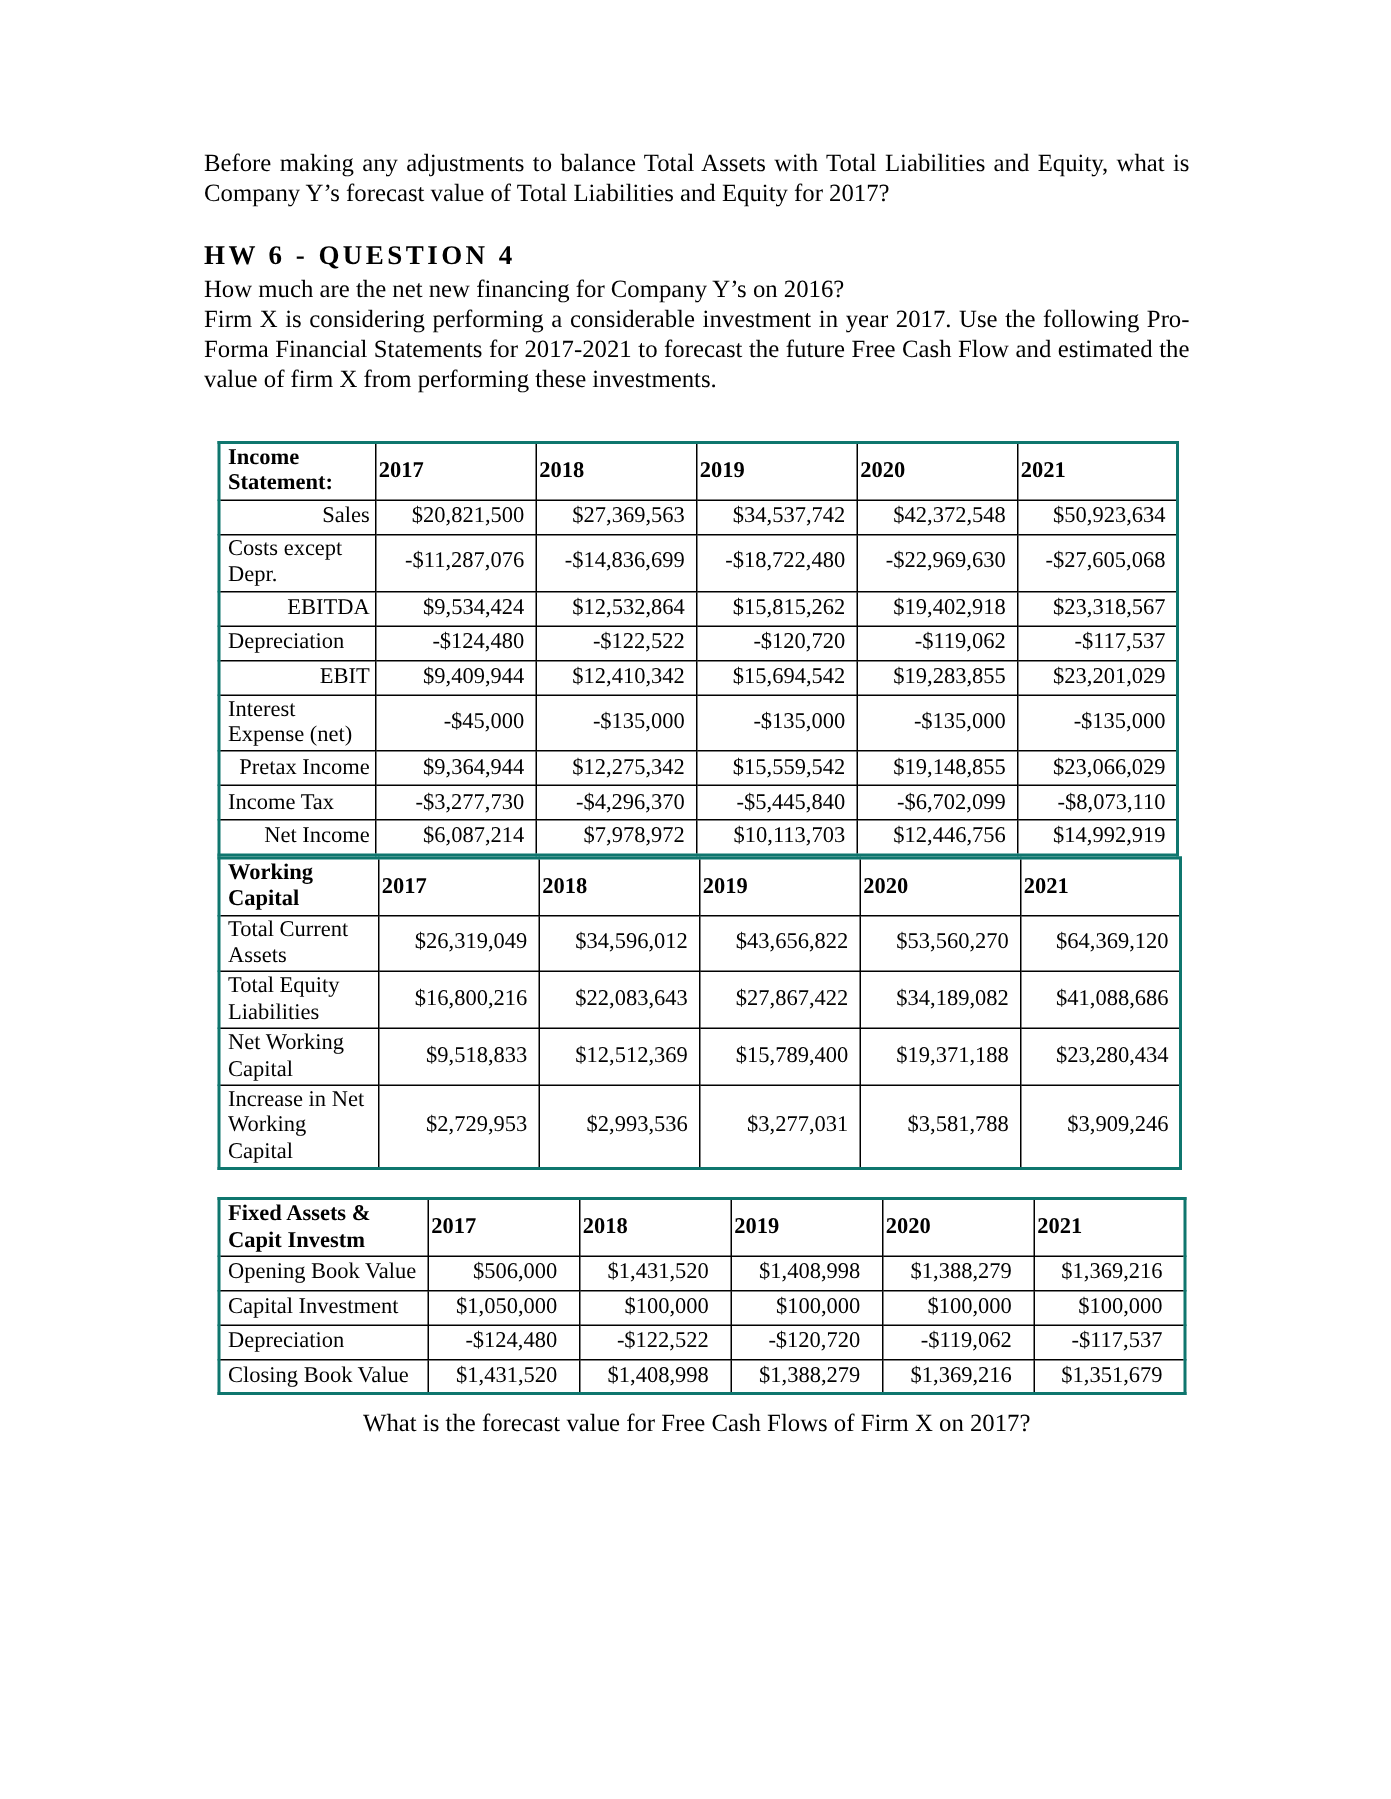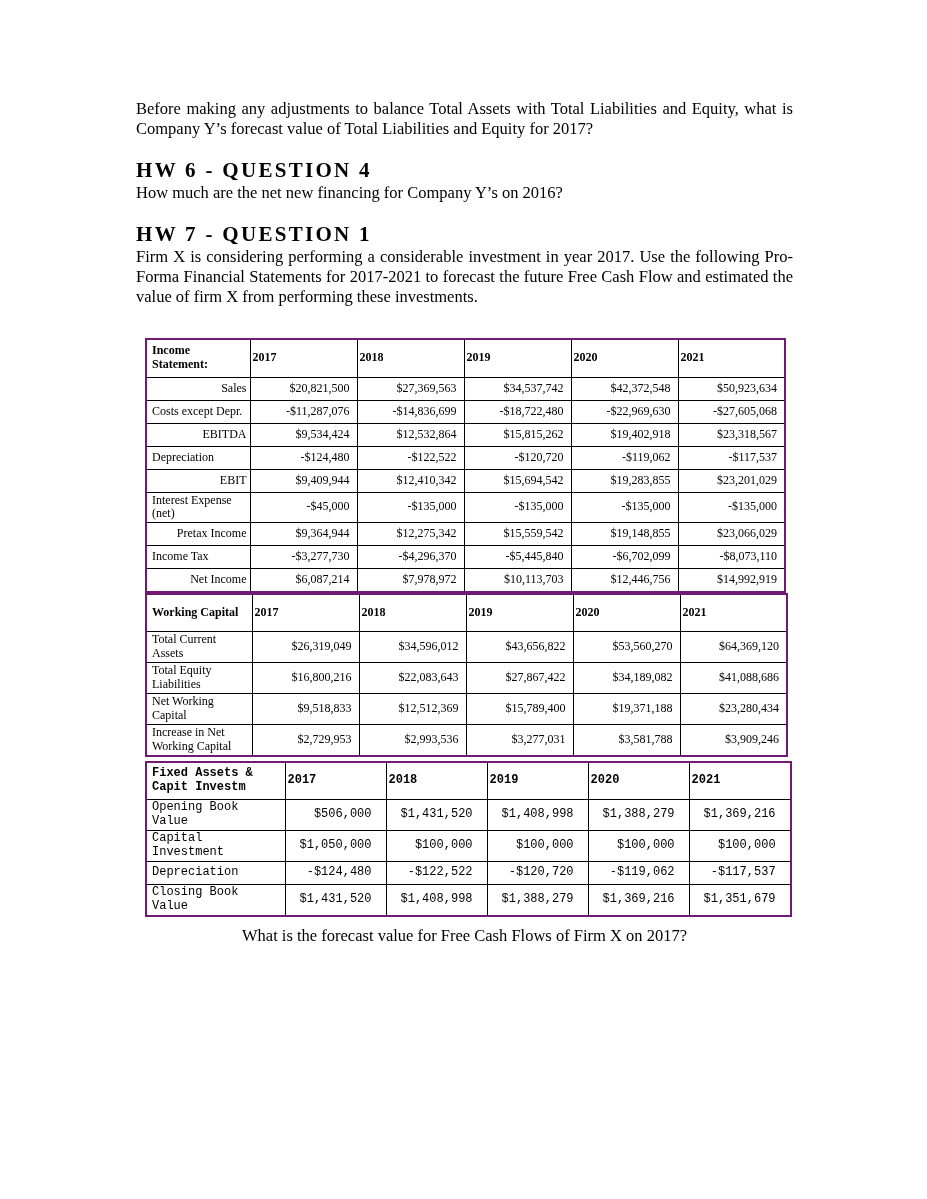--- a/index.html
+++ b/index.html
@@ -18,37 +18,37 @@
     top: 99px;
     width: 657px;
   }
   .para {
     font-size: 16.5px;
     line-height: 20px;
     text-align: justify;
     margin: 0;
   }
   .hw-heading {
-    font-size: 21px;
+    font-size: 18px;
     font-weight: bold;
     letter-spacing: 2.3px;
     line-height: 20px;
     margin: 21px 0 3px 0;
   }
   .question-line {
     font-size: 16.5px;
     line-height: 20px;
     margin: 0;
   }
   .doc-table {
     border-collapse: collapse;
     margin-left: 9px;
-    font-size: 12px;
+    font-size: 15px;
     table-layout: fixed;
-    border: 2px solid #701a75;
+    border: 2px solid #0f766e;
   }
   .doc-table th, .doc-table td {
     border: 1.5px solid #000;
     vertical-align: middle;
     line-height: 1.16;
     overflow: hidden;
   }
   .doc-table thead tr { height: 38px; }
   .doc-table tbody tr { height: 23px; }
   .doc-table th.lbl, .doc-table td.lbl {
@@ -56,39 +56,38 @@
     padding: 1px 3px 1px 5px;
     font-weight: normal;
   }
   .doc-table th.lbl { font-weight: bold; }
   .doc-table th.year { text-align: left; font-weight: bold; padding: 1px 2px; }
   .doc-table td.val { text-align: right; padding: 1px 7px 1px 2px; }
   .doc-table.center-vals td.val { text-align: right; padding: 1px 14px; }
   .doc-table tr.bold-row td { font-weight: normal; text-align: right; }
   .tbl-gap1 { margin-top: 31px; }
   .tbl-gap2 { }
-  .tbl-gap3 { margin-top: 4px; font-family: Liberation Mono, monospace; }
+  .tbl-gap3 { margin-top: 18px; }
   .final-q { margin-top: 9px; text-align: center; }
   
   .t1 col.c-lbl { width: 104px; } .t1 col.c-yr { width: 107px; }
   .t2 col.c-lbl { width: 106px; } .t2 col.c-yr { width: 107px; }
   .t3 col.c-lbl { width: 139px; } .t3 col.c-yr { width: 101px; }
 </style>
 </head>
 <body>
 
 <div class="page">
   <div class="content">
 
     <p class="para">Before making any adjustments to balance Total Assets with Total Liabilities and Equity, what is Company Y’s forecast value of Total Liabilities and Equity for 2017?</p>
 
     <div class="hw-heading">HW 6 - QUESTION 4</div>
     <p class="question-line">How much are the net new financing for Company Y’s on 2016?</p>
 
-    <div class="hw-heading">HW 7 - QUESTION 1</div>
     <p class="para">Firm X is considering performing a considerable investment in year 2017. Use the following Pro-Forma Financial Statements for 2017-2021 to forecast the future Free Cash Flow and estimated the value of firm X from performing these investments.</p>
 
     <table class="doc-table t1 tbl-gap1">
       <colgroup>
         <col class="c-lbl">
           <col class="c-yr">
           <col class="c-yr">
           <col class="c-yr">
           <col class="c-yr">
           <col class="c-yr">

